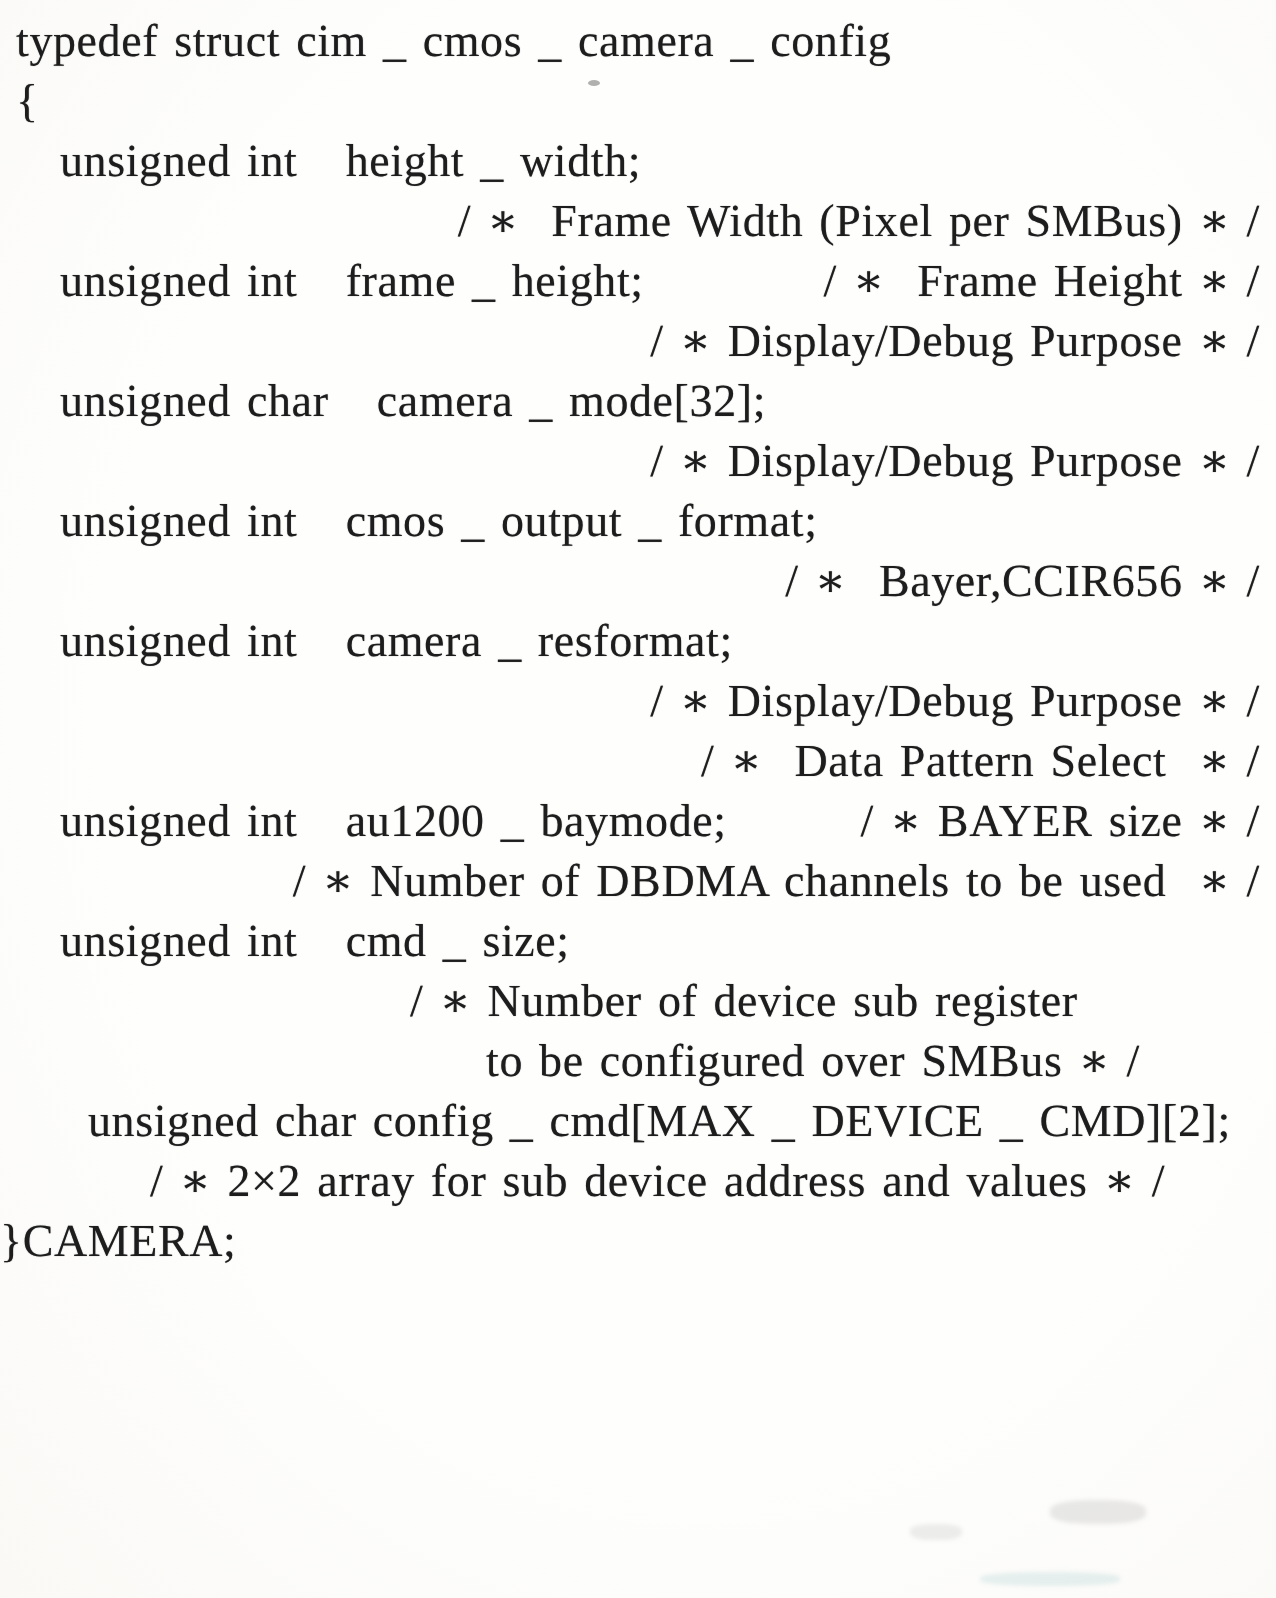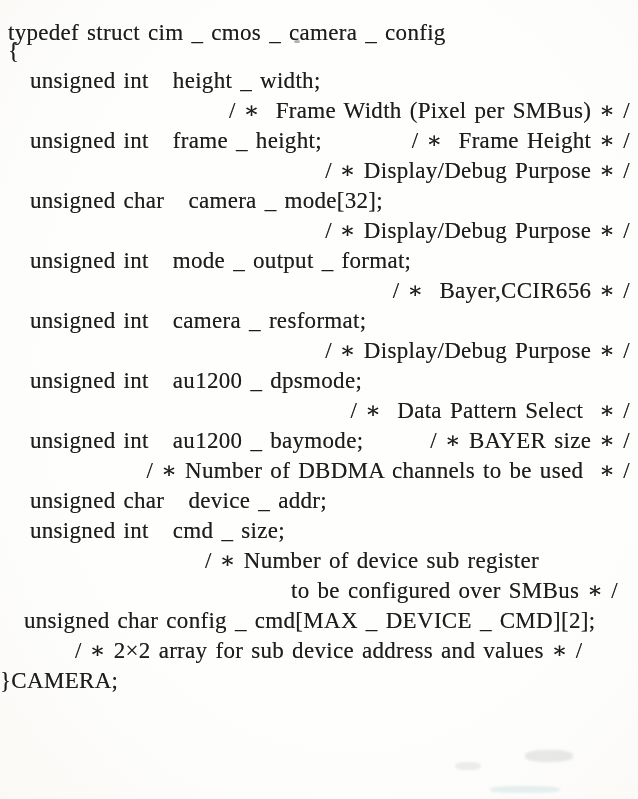--- a/index.html
+++ b/index.html
@@ -54,21 +54,21 @@
   .smudge.m1 { left: 455px; top: 762px; width: 26px; height: 8px; background: rgba(90,90,90,0.10); }
   .smudge.m2 { left: 525px; top: 750px; width: 48px; height: 12px; background: rgba(80,80,80,0.12); }
   .smudge.m3 { left: 490px; top: 786px; width: 70px; height: 7px; background: rgba(120,185,185,0.18); }
 </style>
 </head>
 <body>
 
 <div class="page">
   <div class="listing" id="listing">
       <div class="line">
-        <span class="seg left" style="left: 8px; margin-top: 12px;">typedef struct cim _ cmos _ camera _ config</span>
+        <span class="seg left" style="left: 8px;">typedef struct cim _ cmos _ camera _ config</span>
       </div>
       <div class="line">
         <span class="seg left" style="left: 8px;">{</span>
       </div>
       <div class="line">
         <span class="seg left" style="left: 30px;">unsigned int   height _ width;</span>
       </div>
       <div class="line">
         <span class="seg right">/ ∗  Frame Width (Pixel per SMBus) ∗ /</span>
       </div>
@@ -79,58 +79,52 @@
       <div class="line">
         <span class="seg right">/ ∗ Display/Debug Purpose ∗ /</span>
       </div>
       <div class="line">
         <span class="seg left" style="left: 30px;">unsigned char   camera _ mode[32];</span>
       </div>
       <div class="line">
         <span class="seg right">/ ∗ Display/Debug Purpose ∗ /</span>
       </div>
       <div class="line">
-        <span class="seg left" style="left: 30px;">unsigned int   mode _ output _ format;</span>
+        <span class="seg left" style="left: 30px;">unsigned int   cmos _ output _ format;</span>
       </div>
       <div class="line">
         <span class="seg right">/ ∗  Bayer,CCIR656 ∗ /</span>
       </div>
       <div class="line">
         <span class="seg left" style="left: 30px;">unsigned int   camera _ resformat;</span>
       </div>
       <div class="line">
         <span class="seg right">/ ∗ Display/Debug Purpose ∗ /</span>
-      </div>
-      <div class="line">
-        <span class="seg left" style="left: 30px;">unsigned int   au1200 _ dpsmode;</span>
       </div>
       <div class="line">
         <span class="seg right">/ ∗  Data Pattern Select  ∗ /</span>
       </div>
       <div class="line">
         <span class="seg left" style="left: 30px;">unsigned int   au1200 _ baymode;</span>
         <span class="seg right">/ ∗ BAYER size ∗ /</span>
       </div>
       <div class="line">
         <span class="seg right">/ ∗ Number of DBDMA channels to be used  ∗ /</span>
       </div>
       <div class="line">
-        <span class="seg left" style="left: 30px;">unsigned char   device _ addr;</span>
-      </div>
-      <div class="line">
         <span class="seg left" style="left: 30px;">unsigned int   cmd _ size;</span>
       </div>
       <div class="line">
         <span class="seg left" style="left: 205px;">/ ∗ Number of device sub register</span>
       </div>
       <div class="line">
-        <span class="seg left" style="left: 243px; margin-left: 48px;">to be configured over SMBus ∗ /</span>
+        <span class="seg left" style="left: 243px;">to be configured over SMBus ∗ /</span>
       </div>
       <div class="line">
-        <span class="seg left" style="left: 24px;">unsigned char config _ cmd[MAX _ DEVICE _ CMD][2];</span>
+        <span class="seg left" style="left: 44px;">unsigned char config _ cmd[MAX _ DEVICE _ CMD][2];</span>
       </div>
       <div class="line">
         <span class="seg left" style="left: 75px;">/ ∗ 2×2 array for sub device address and values ∗ /</span>
       </div>
       <div class="line">
         <span class="seg left" style="left: 0px;">}CAMERA;</span>
       </div>
     </div>
   <div class="speck s1"></div>
   <div class="smudge m1"></div>

